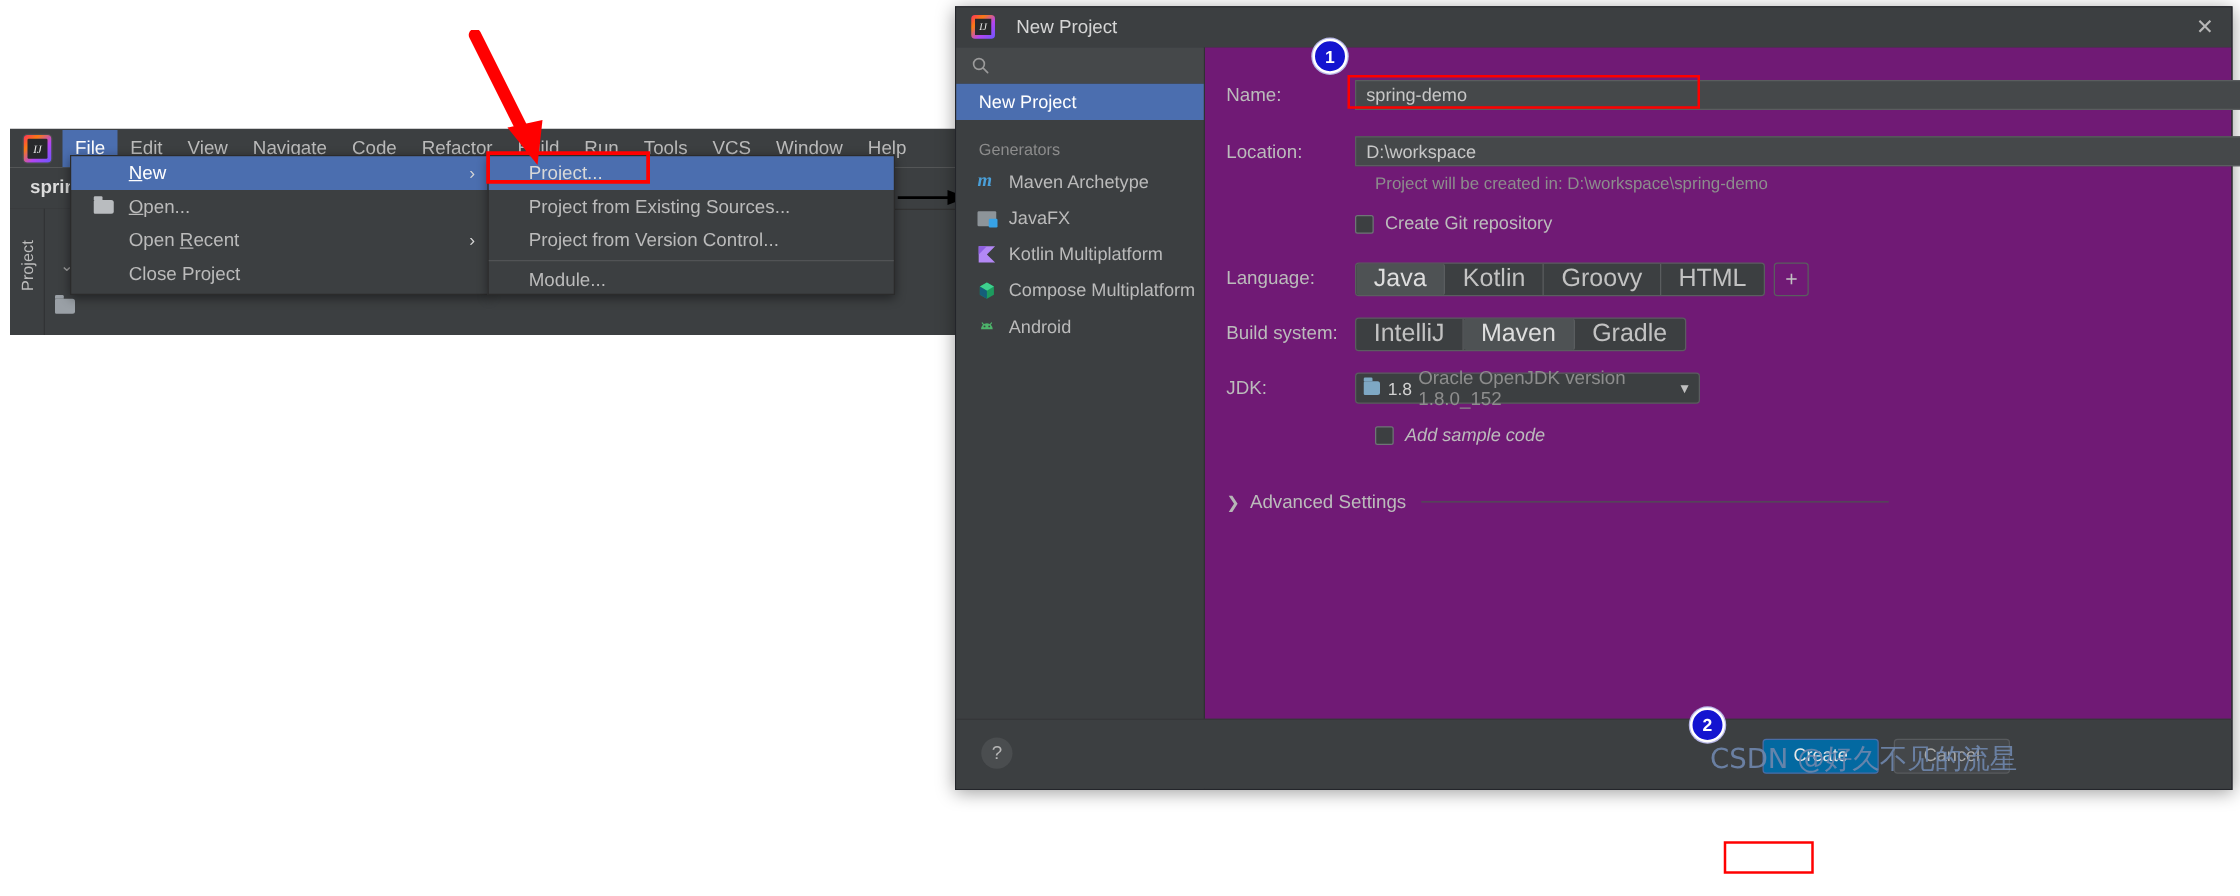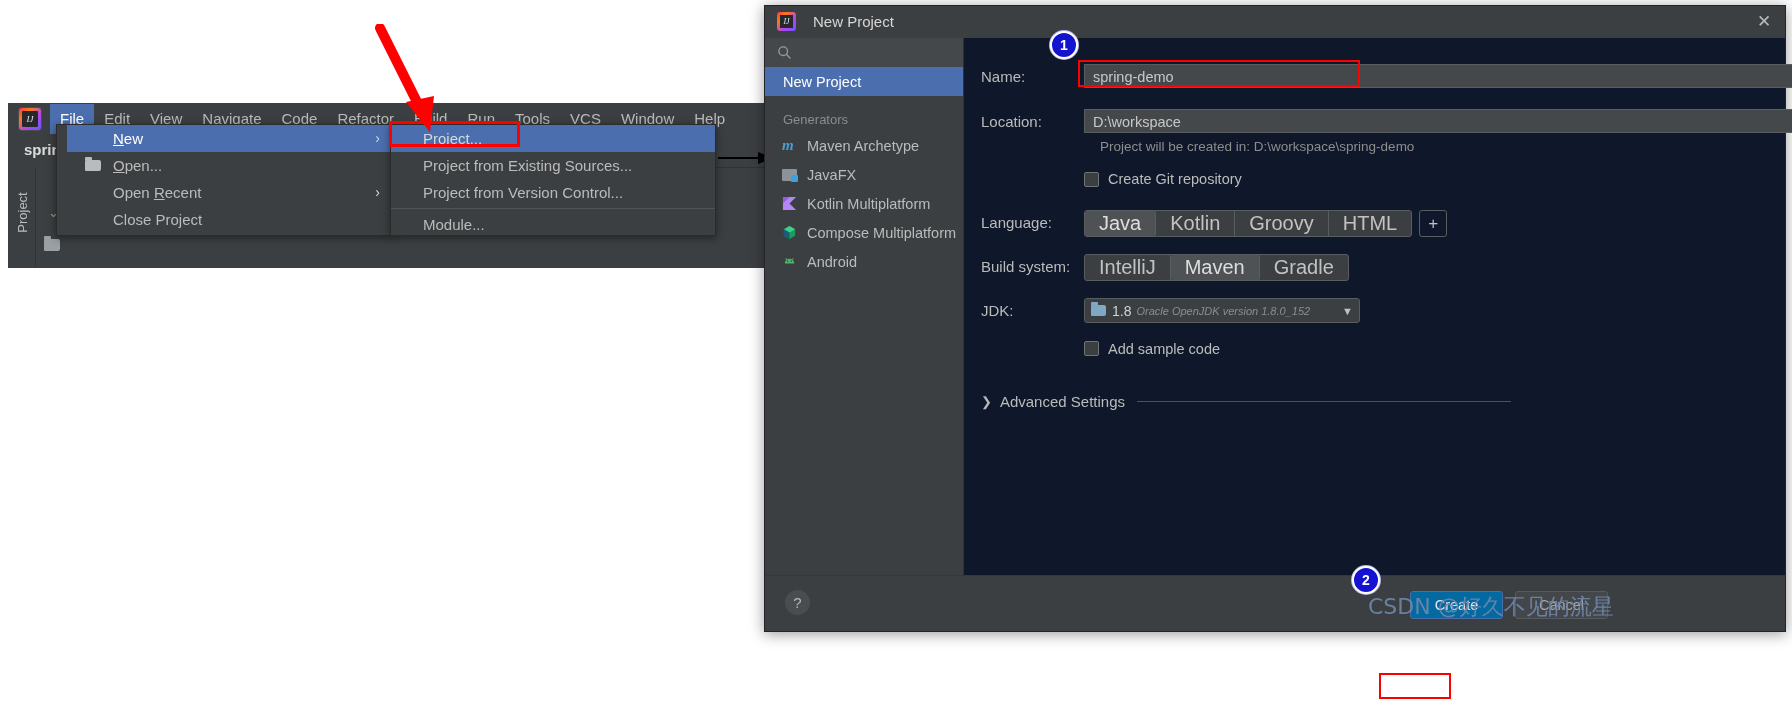--- a/index.html
+++ b/index.html
@@ -38,21 +38,21 @@
     border:1px solid #6ea9dc;background:#2f4454;border-radius:1px;}
   .tree-foldericon{position:absolute;left:8px;top:72px;width:16px;height:12px;
     background:#9aa0a6;border-radius:1px 2px 2px 1px;}
   .tree-foldericon::before{content:"";position:absolute;left:0;top:-3px;width:7px;height:3px;
     background:#9aa0a6;border-radius:1px 1px 0 0;}
 
   
   #file-menu{position:absolute;left:56px;top:124px;width:334px;height:110px;
     background:#3c3f41;border:1px solid #2b2b2b;box-shadow:0 2px 8px rgba(0,0,0,.45);}
   .fm-row{position:relative;height:27px;display:flex;align-items:center;color:#bbbbbb;
-    font-size:15px;padding-left:46px;margin-left:10px;}
+    font-size:15px;padding-left:46px;}
   .fm-row.sel{background:#4b6eaf;color:#ffffff;}
   .fm-row .arrow{position:absolute;right:11px;top:5px;color:#d6d6d6;font-size:14px;}
   .fm-row .fm-ico{position:absolute;left:18px;top:8px;width:16px;height:11px;}
   .fm-ico.folder{background:#b9bcbf;border-radius:1px 2px 2px 1px;}
   .fm-ico.folder::before{content:"";position:absolute;left:0;top:-3px;width:7px;height:3px;
     background:#b9bcbf;border-radius:1px 1px 0 0;}
 
   
   #new-submenu{position:absolute;left:390px;top:124px;width:324px;height:110px;
     background:#3c3f41;border:1px solid #2b2b2b;box-shadow:0 2px 8px rgba(0,0,0,.45);}
@@ -91,21 +91,21 @@
   .dlg-search{position:absolute;left:0;top:0;width:198px;height:29px;background:#45484a;
     border-bottom:1px solid #2f3133;}
   .dlg-search svg{position:absolute;left:12px;top:7px;}
   .gen-item{height:29px;display:flex;align-items:center;color:#bbbbbb;font-size:14.5px;
     padding-left:18px;position:relative;}
   .gen-item.sel{background:#4b6eaf;color:#ffffff;}
   .gen-head{color:#8c8c8c;font-size:13px;padding-left:18px;margin-top:16px;margin-bottom:4px;}
   .gen-item .gi{position:absolute;left:17px;top:7px;width:15px;height:15px;}
 
   
-  .dlg-right{position:absolute;left:199px;top:32px;right:0;bottom:55px;background:#0f172a;}
+  .dlg-right{position:absolute;left:199px;top:32px;right:0;bottom:55px;background:#701a75;}
   .frow{position:absolute;display:flex;align-items:center;}
   .flabel{color:#bbbbbb;font-size:15px;}
   .finput{background:#45484a;border:1px solid #5a5d5f;color:#c7c7c7;font-size:14.5px;
     height:24px;line-height:24px;padding:0 8px;box-sizing:border-box;}
   .hint{color:#8d8d8d;font-size:13.5px;}
 
   .seg{display:inline-flex;border:1px solid #5a5d5f;border-radius:3px;overflow:hidden;
     background:#3c3f41;height:25px;}
   .seg div{color:#c2c2c2;font-size:20px;display:flex;align-items:center;
     padding:0 14px;border-right:1px solid #5a5d5f;}
@@ -118,21 +118,21 @@
     display:inline-block;}
   .cblabel{color:#bcbcbc;font-size:14.5px;margin-left:9px;}
 
   .jdkbox{background:#3c3f41;border:1px solid #5a5d5f;border-radius:3px;height:25px;
     width:276px;display:flex;align-items:center;padding:0 6px;box-sizing:border-box;}
   .jdk-folder{width:15px;height:11px;background:#7ea8c4;border-radius:1px 2px 2px 1px;
     position:relative;margin-right:6px;}
   .jdk-folder::before{content:"";position:absolute;left:0;top:-3px;width:7px;height:3px;
     background:#7ea8c4;border-radius:1px 1px 0 0;}
   .jdk-ver{color:#d2d2d2;font-size:14px;margin-right:5px;}
-  .jdk-name{color:#8d8d8d;font-size:11px;font-style:italic;}
+  .jdk-name{color:#8d8d8d;font-size:15px;}
   .jdk-caret{margin-left:auto;color:#c0c0c0;font-size:11px;}
 
   .advrow{position:absolute;display:flex;align-items:center;width:530px;}
   .advrow .chev{color:#b6b6b6;font-size:13px;margin-right:8px;}
   .advrow .atxt{color:#bbbbbb;font-size:15px;white-space:nowrap;}
   .advrow .line{flex:1;height:1px;background:#4e5052;margin-left:12px;}
 
   
   .dlg-bottom{position:absolute;left:0;right:0;bottom:0;height:55px;background:#3c3f41;
     border-top:1px solid #353739;}
@@ -349,21 +349,21 @@
     </div>
 
     <div class="flabel" style="position:absolute;left:17px;top:264px;">JDK:</div>
     <div class="jdkbox" style="position:absolute;left:120px;top:260px;">
       <span class="jdk-folder"></span>
       <span class="jdk-ver">1.8</span>
       <span class="jdk-name">Oracle OpenJDK version 1.8.0_152</span>
       <span class="jdk-caret">▼</span>
     </div>
 
-    <div style="position:absolute;left:120px;top:303px;display:flex;">
+    <div style="position:absolute;left:136px;top:303px;display:flex;font-style:italic;">
       <span class="cbox"></span>
       <span class="cblabel">Add sample code</span>
     </div>
 
     <div class="advrow" style="left:17px;top:355px;">
       <span class="chev">❯</span>
       <span class="atxt">Advanced Settings</span>
       <span class="line"></span>
     </div>
   </div>

